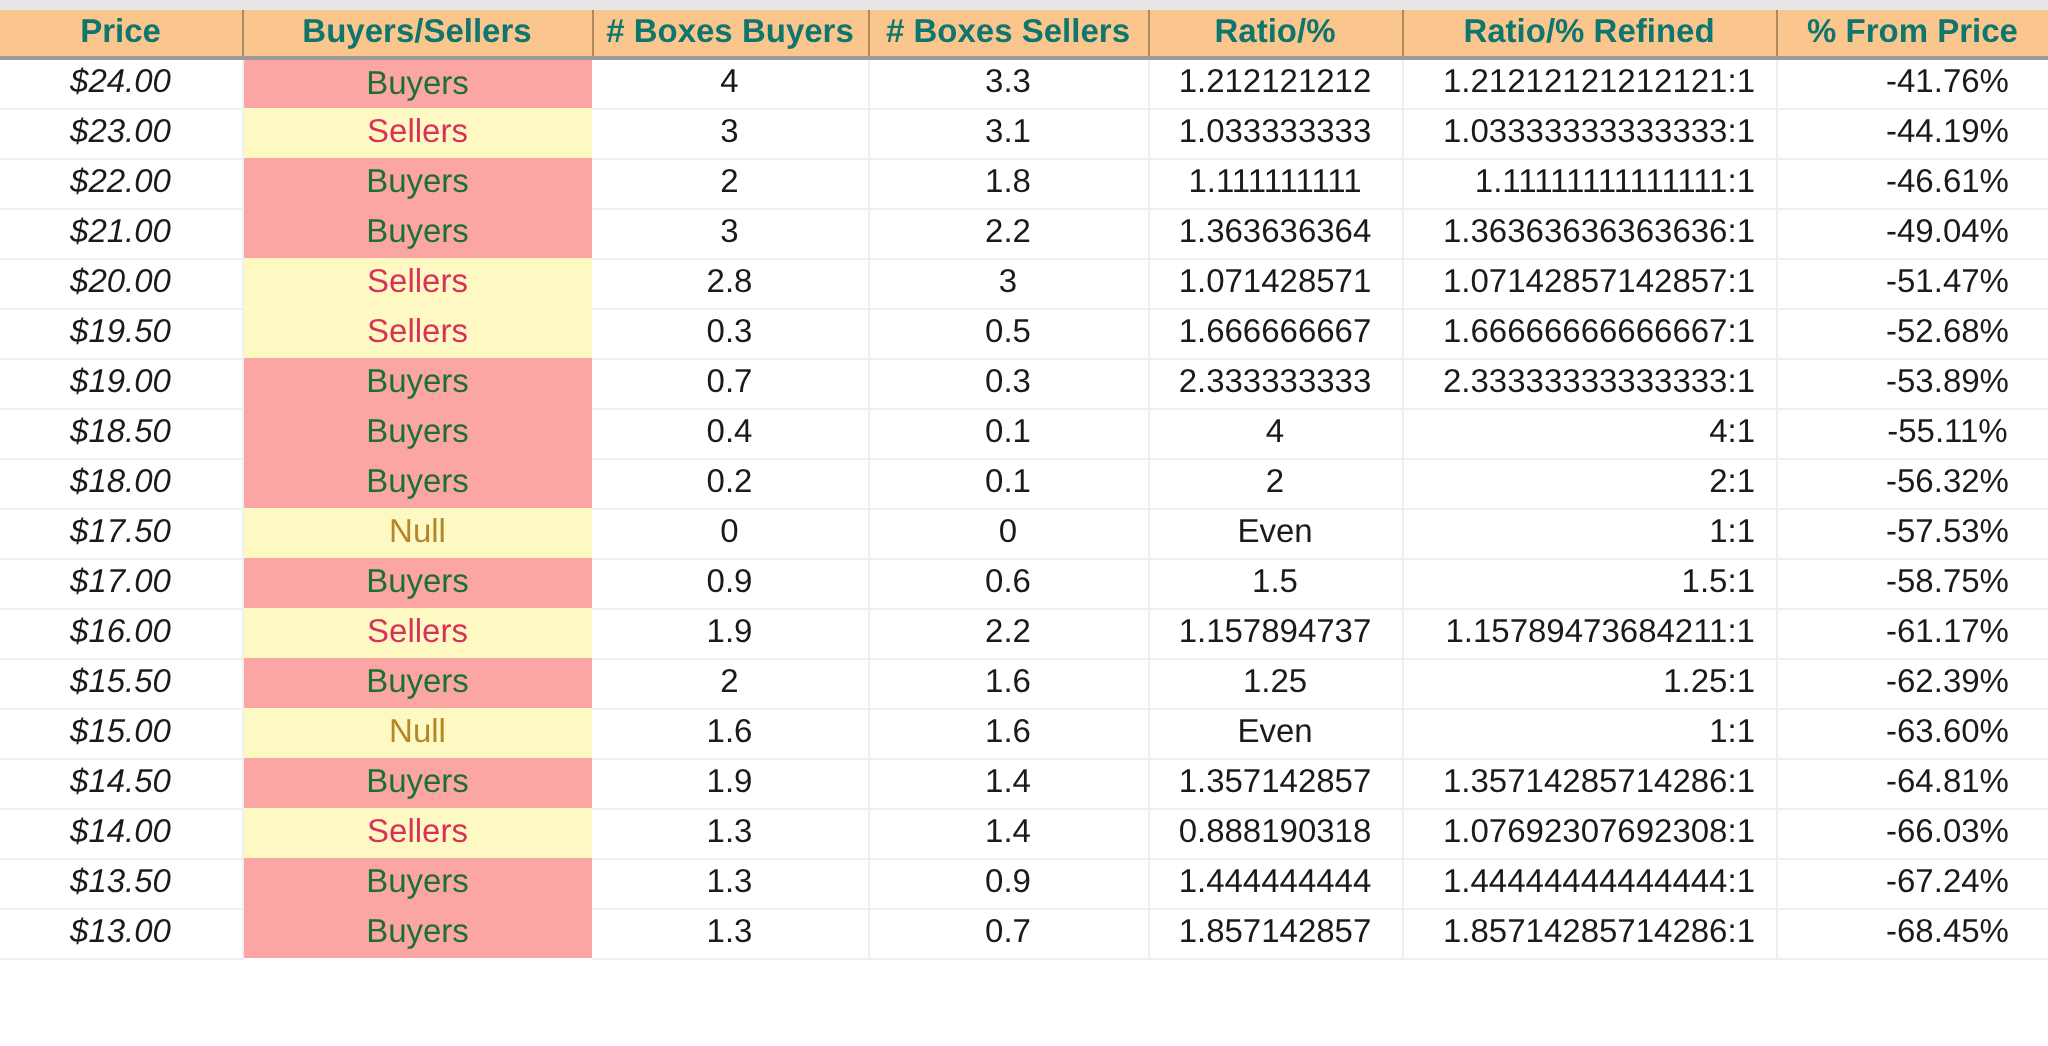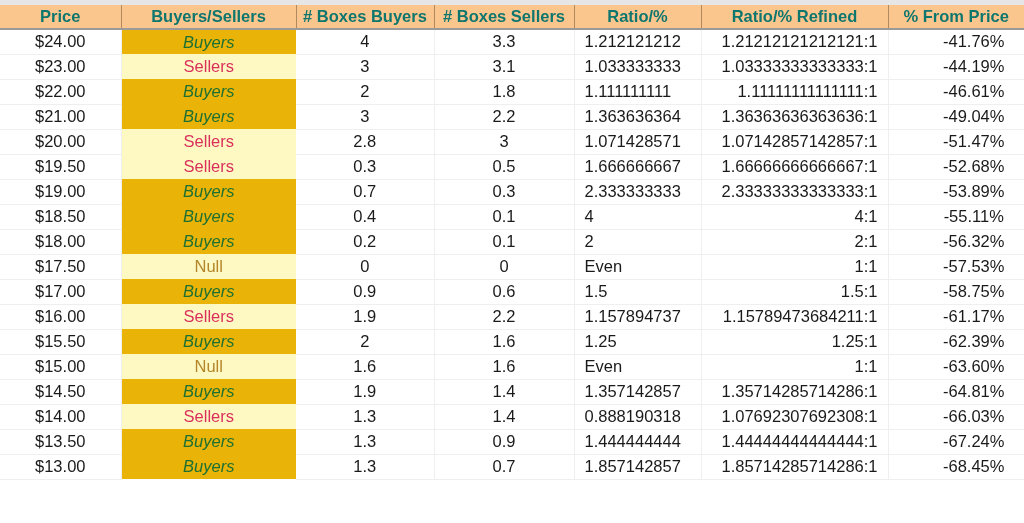--- a/index.html
+++ b/index.html
@@ -61,28 +61,28 @@
     color: #1a1a1a;
     border-bottom: 1px solid #efefef;
     border-right: 1px solid #efefef;
     white-space: nowrap;
     overflow: hidden;
     box-sizing: border-box;
     background: #ffffff;
   }
   tbody td:last-child { border-right: none; }
 
-  td.price   { text-align: center; }
+  td.price   { text-align: center; font-style: italic; }
   td.side    { text-align: center; font-weight: normal; border-right: none; border-bottom: none; }
   td.num     { text-align: center; }
-  td.ratio   { text-align: left; }
+  td.ratio   { text-align: center; }
   td.refined { text-align: right; }
   td.pct     { text-align: center; padding-left: 45px; }
 
-  td.side.buyers  { background: #eab308; color: #1e7031; font-style: italic; }
+  td.side.buyers  { background: #fca5a5; color: #1e7031; }
   td.side.sellers { background: #fef9c3; color: #d9305c; text-align: center; }
   td.side.null    { background: #fef9c3; color: #b3862a; }
 </style>
 </head>
 <body>
 
 <div id="sheet">
   <div class="topband"></div>
   <table class="grid">
     <colgroup>

